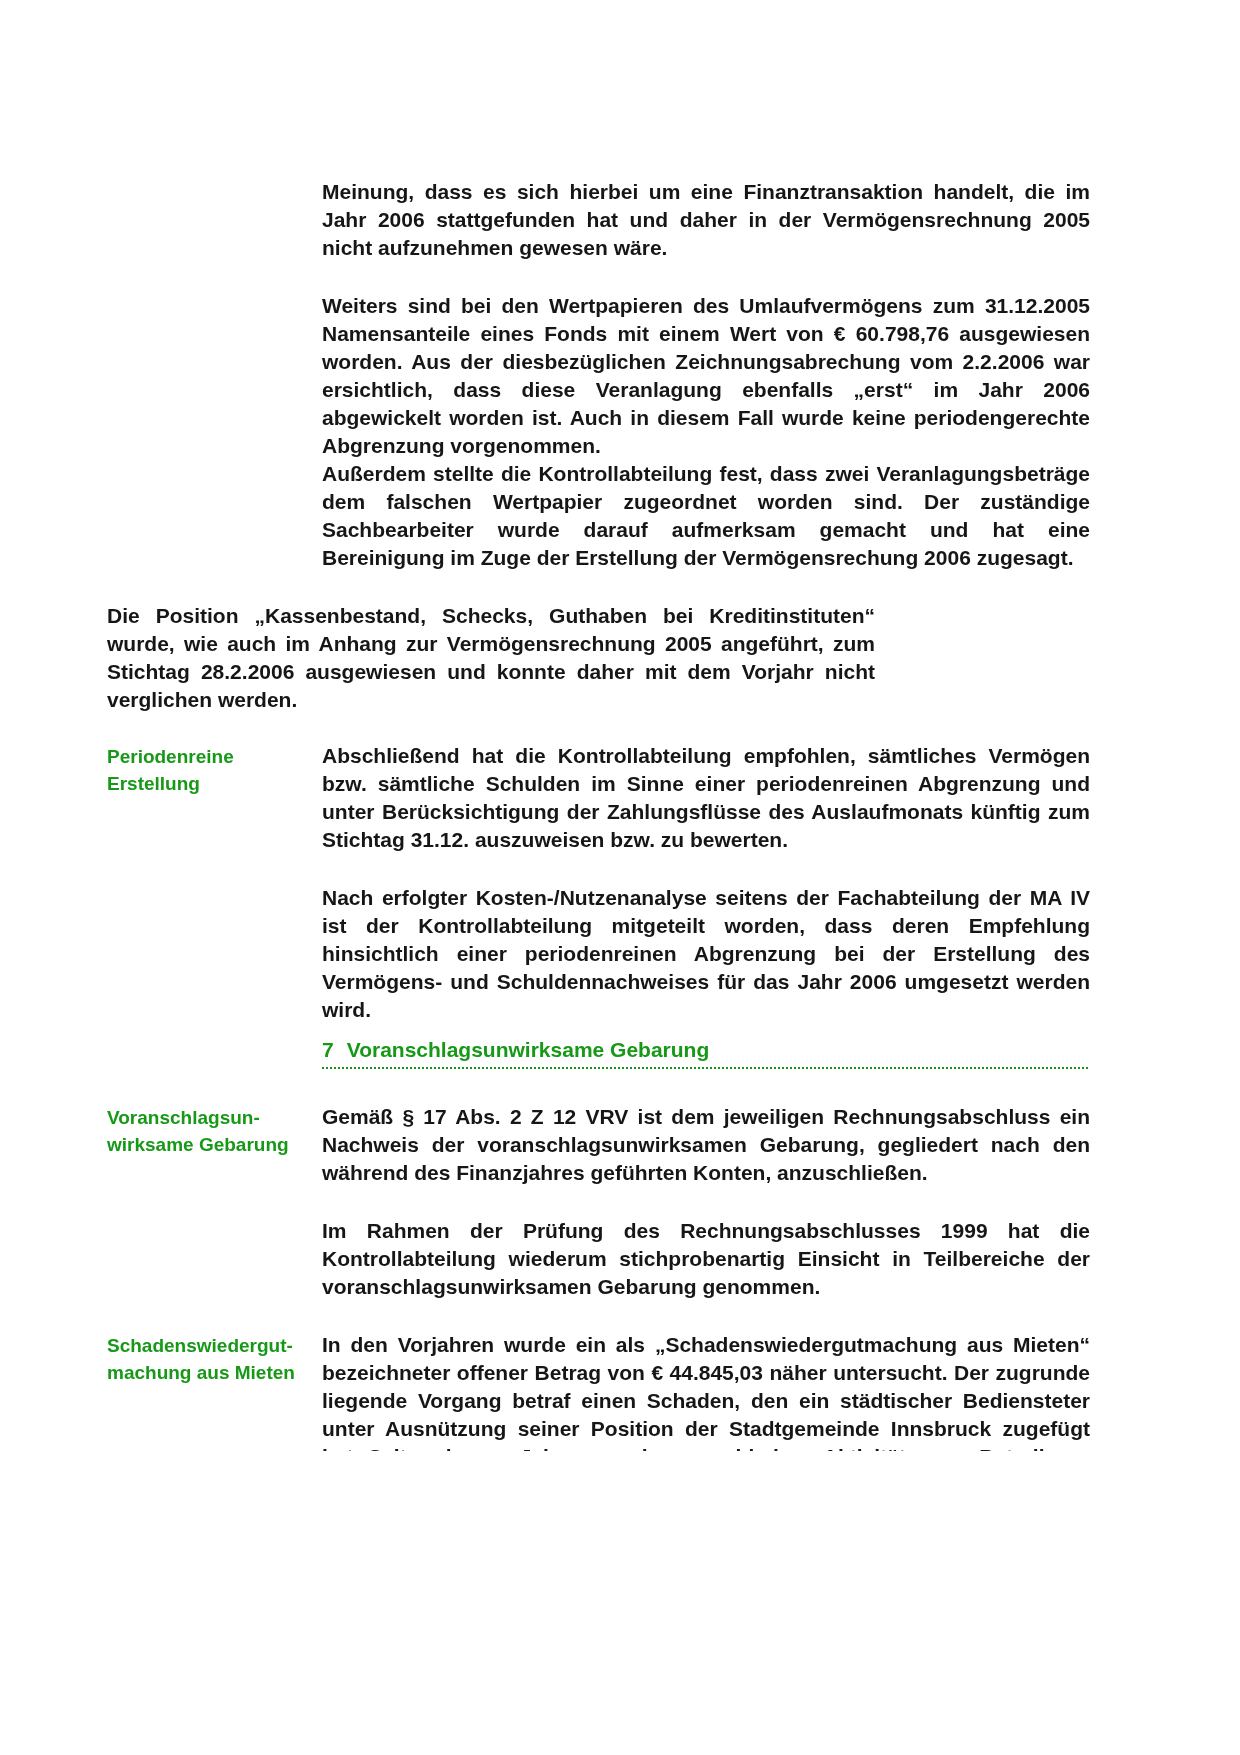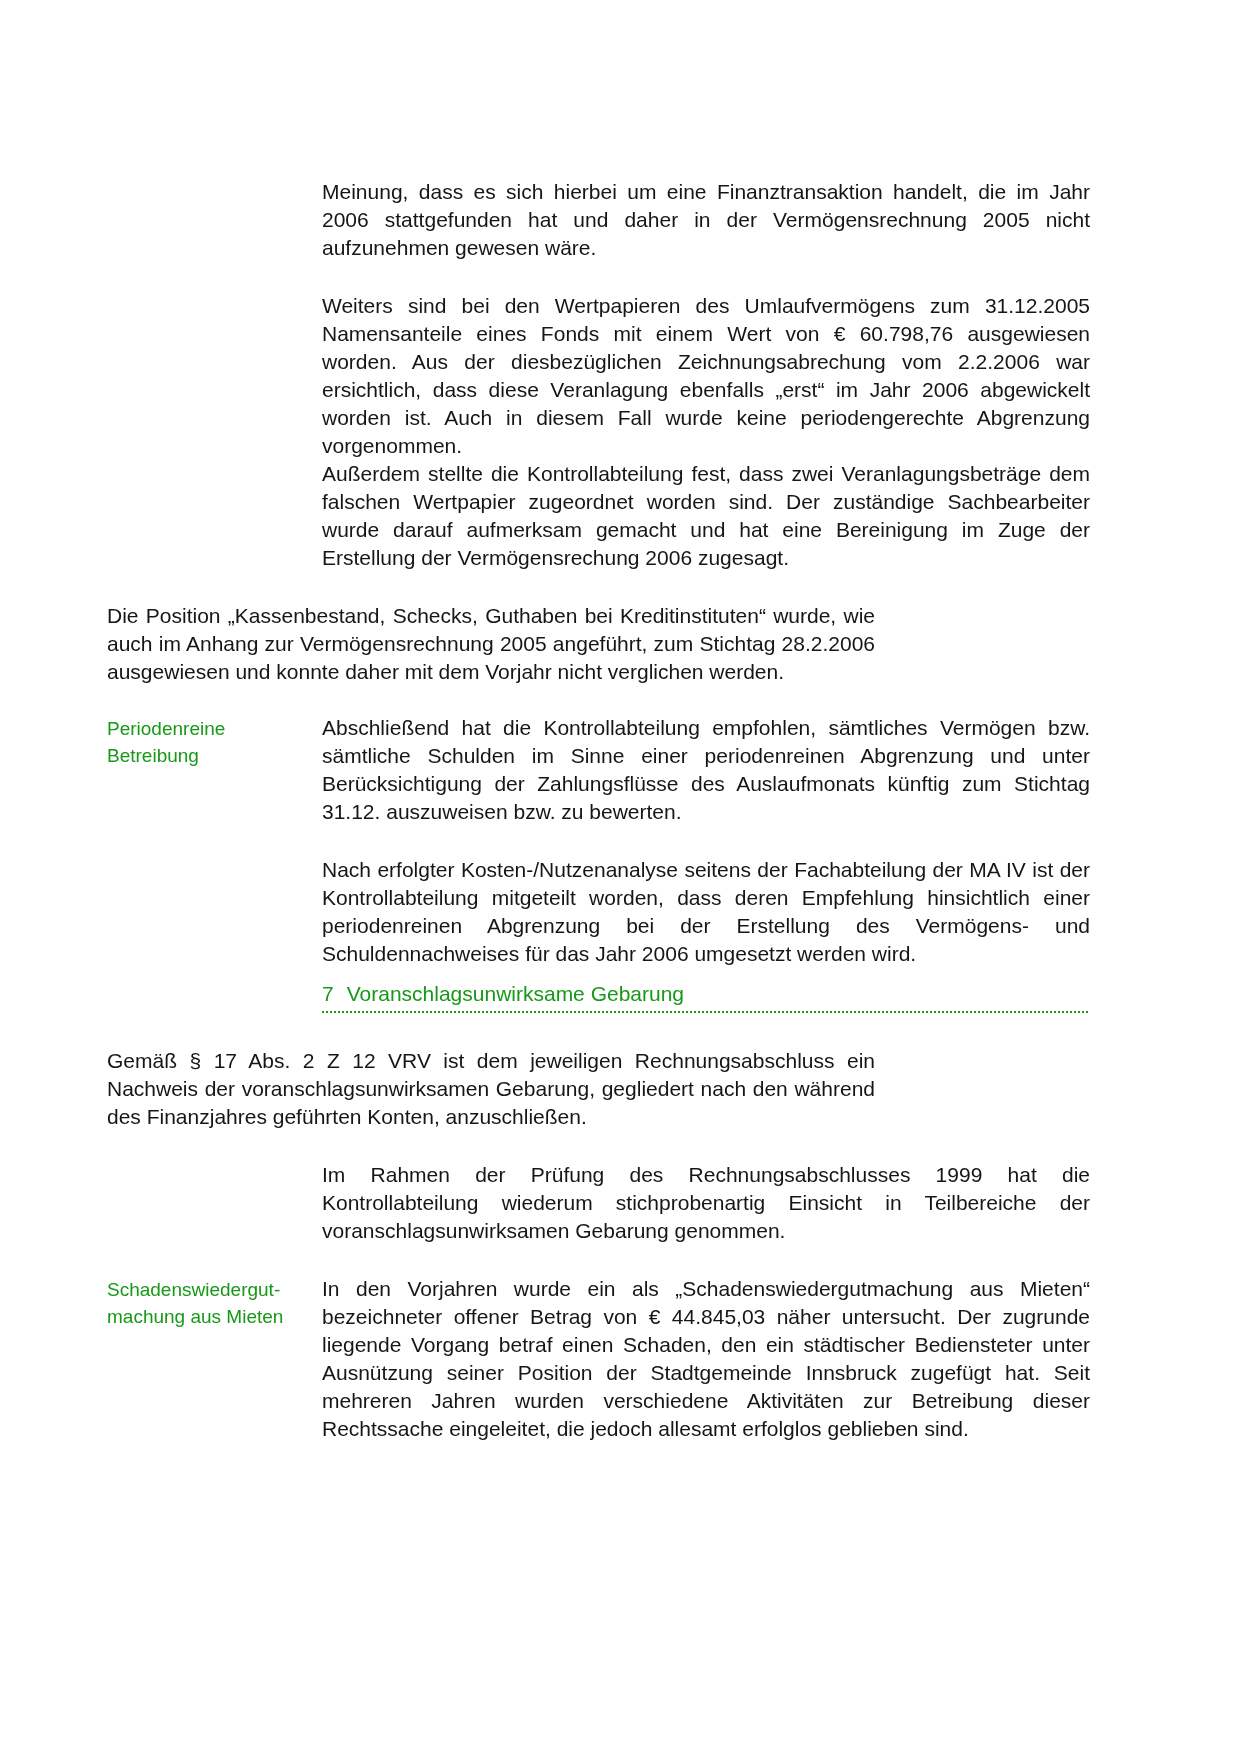--- a/index.html
+++ b/index.html
@@ -5,20 +5,21 @@
 <style>
   html, body { margin: 0; padding: 0; background: #ffffff; }
   .page {
     position: relative;
     width: 1240px;
     height: 1451px;
     background: #ffffff;
     font-family: "Liberation Sans", "DejaVu Sans", sans-serif;
     color: #111111;
     overflow: hidden;
+    font-weight: bold;
   }
   .content {
     position: absolute;
     top: 0;
     left: 107px;
     width: 983px; 
   }
   .row { display: flex; align-items: flex-start; }
   .label-col {
     width: 215px;
@@ -97,40 +98,42 @@
       <div class="label-col"></div>
       <div class="body-col">Außerdem stellte die Kontrollabteilung fest, dass zwei Veranlagungsbeträge dem falschen Wertpapier zugeordnet worden sind. Der zuständige Sachbearbeiter wurde darauf aufmerksam gemacht und hat eine Bereinigung im Zuge der Erstellung der Vermögensrechung 2006 zugesagt.</div>
     </div>
 
     <div class="row gap">
       <div class="body-col">Die Position „Kassenbestand, Schecks, Guthaben bei Kreditinstituten“ wurde, wie auch im Anhang zur Vermögensrechnung 2005 angeführt, zum Stichtag 28.2.2006 ausgewiesen und konnte daher mit dem Vorjahr nicht verglichen werden.</div>
     </div>
 
     <div class="row gap-sm">
       <div class="label-col">Periodenreine
-Betreibung</div>
+Erstellung</div>
       <div class="body-col">Abschließend hat die Kontrollabteilung empfohlen, sämtliches Vermögen bzw. sämtliche Schulden im Sinne einer periodenreinen Abgrenzung und unter Berücksichtigung der Zahlungsflüsse des Auslaufmonats künftig zum Stichtag 31.12. auszuweisen bzw. zu bewerten.</div>
     </div>
 
     <div class="row gap">
       <div class="label-col"></div>
       <div class="body-col">Nach erfolgter Kosten-/Nutzenanalyse seitens der Fachabteilung der MA IV ist der Kontrollabteilung mitgeteilt worden, dass deren Empfehlung hinsichtlich einer periodenreinen Abgrenzung bei der Erstellung des Vermögens- und Schuldennachweises für das Jahr 2006 umgesetzt werden wird.</div>
     </div>
 
     <div class="row heading-row">
       <div class="label-col"></div>
       <div class="heading-wrap">
         <div class="section-heading">
           <span class="num">7</span><span>Voranschlagsunwirksame Gebarung</span>
         </div>
         <div class="dotted-rule"></div>
       </div>
     </div>
 
     <div class="row" style="margin-top:34px;">
+      <div class="label-col">Voranschlagsun-
+wirksame Gebarung</div>
       <div class="body-col">Gemäß § 17 Abs. 2 Z 12 VRV ist dem jeweiligen Rechnungsabschluss ein Nachweis der voranschlagsunwirksamen Gebarung, gegliedert nach den während des Finanzjahres geführten Konten, anzuschließen.</div>
     </div>
 
     <div class="row gap">
       <div class="label-col"></div>
       <div class="body-col">Im Rahmen der Prüfung des Rechnungsabschlusses 1999 hat die Kontrollabteilung wiederum stichprobenartig Einsicht in Teilbereiche der voranschlagsunwirksamen Gebarung genommen.</div>
     </div>
 
     <div class="row gap">
       <div class="label-col">Schadenswiedergut-

